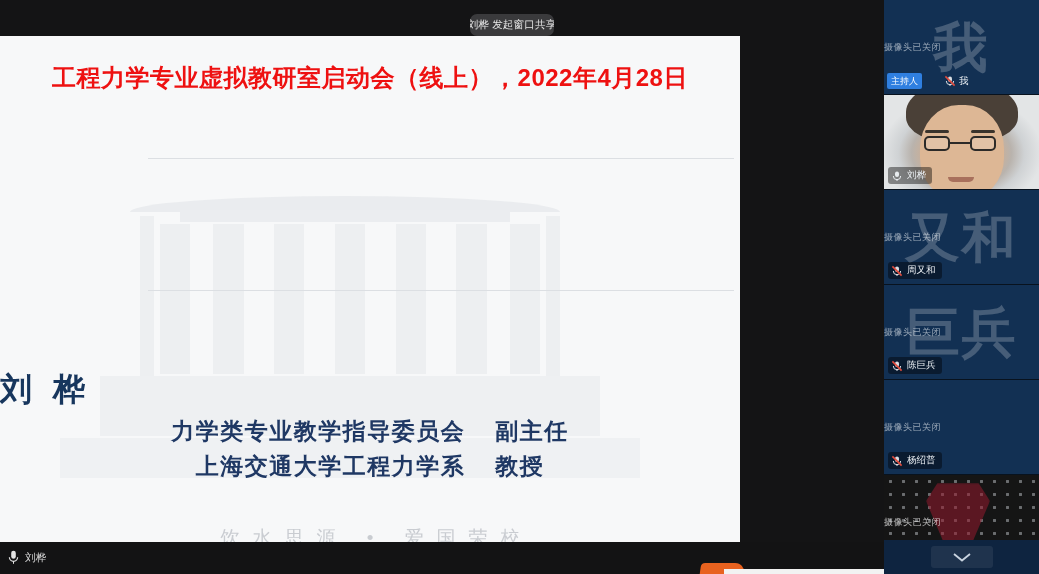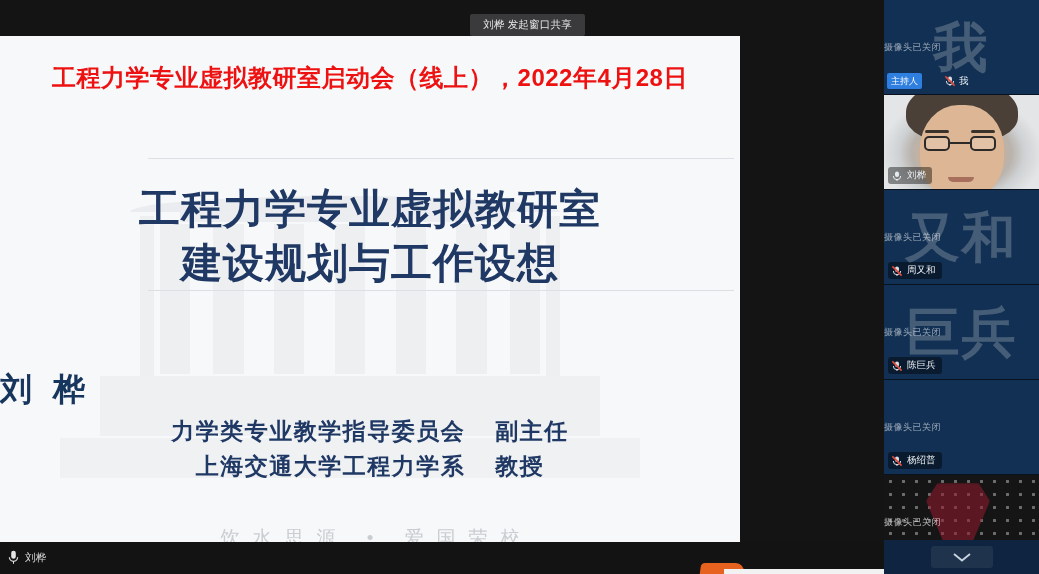--- a/index.html
+++ b/index.html
@@ -11,22 +11,22 @@
   }
   .app { position: relative; width: 1039px; height: 574px; background: #111112; }
 
   
   .share-region {
     position: absolute; left: 0; top: 0; width: 884px; height: 574px;
     background: #141415;
   }
   .share-banner {
     position: absolute; left: 470px; top: 14px;
-    width: 115px; height: 22px;
-    background: #3a3a3c; border-radius: 2px;
+    width: 84px; height: 22px;
+    background: #3a3a3c; border-radius: 7px;
     display: flex; align-items: center; justify-content: center;
     color: #e6e6e6; font-size: 10.5px; letter-spacing: .2px;
     white-space: nowrap; overflow: hidden;
   }
 
   
   .slide {
     position: absolute; left: 0; top: 36px; width: 740px; height: 506px;
     background: #f7f8f9;
     overflow: hidden;
@@ -270,24 +270,20 @@
           <div class="wm-pillarR"></div>
           <div class="wm-body"></div>
           <div class="wm-base"></div>
           <div class="wm-step"></div>
         </div>
 
         <div class="slide-header">工程力学专业虚拟教研室启动会（线上），2022年4月28日</div>
 
         <div class="rule rule-top"></div>
 
-        <div class="slide-title">
-          <div>工程力学专业虚拟教研室</div>
-          <div>建设规划与工作设想</div>
-        </div>
 
         <div class="rule rule-bottom"></div>
 
         <div class="presenter-name">刘 桦</div>
 
         <div class="presenter-lines">
           <div>
             <span>力学类专业教学指导委员会</span>
             <span class="sep"></span>
             <span>副主任</span>

